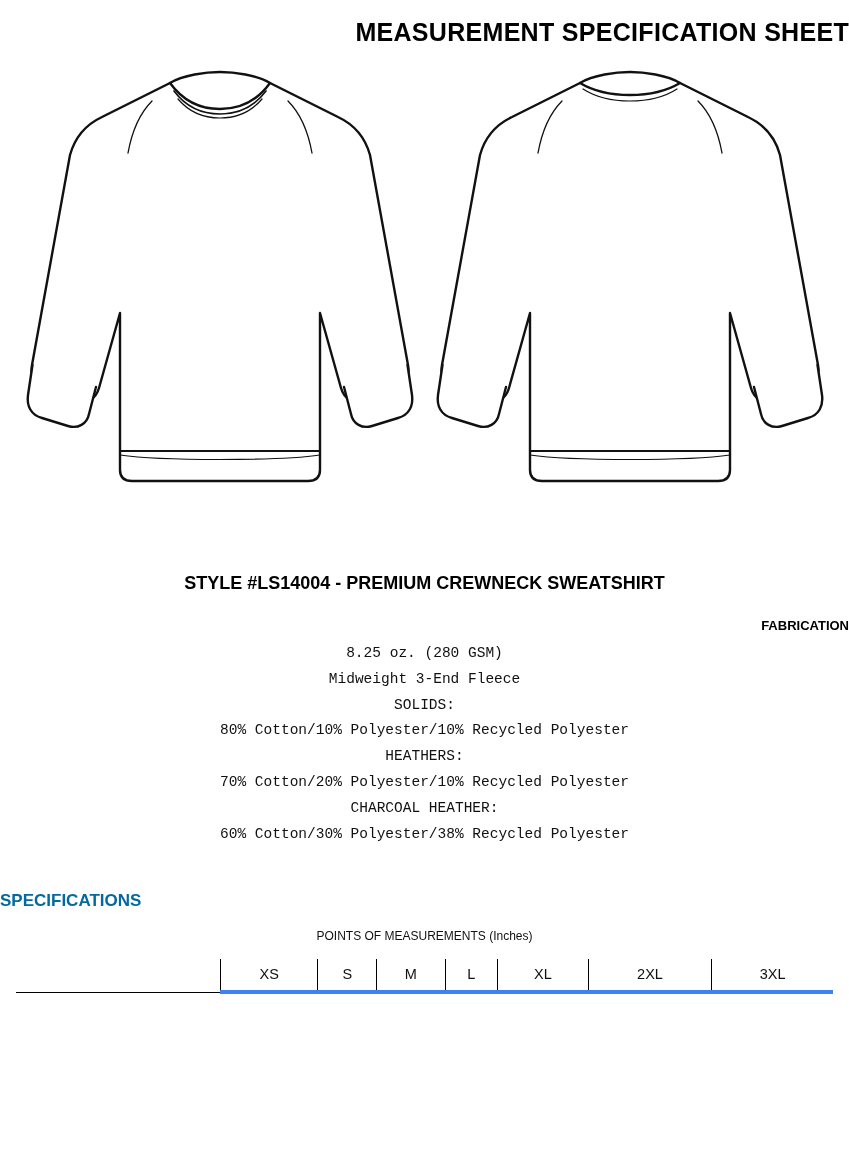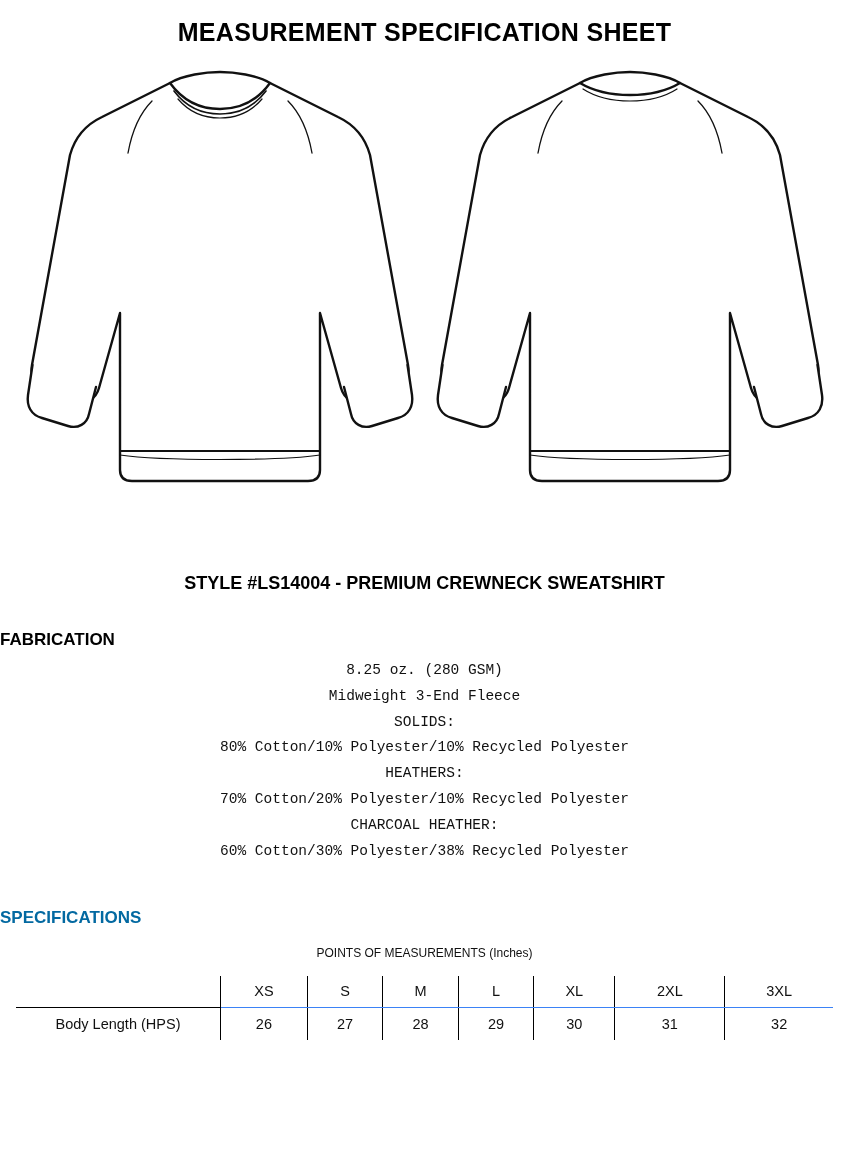--- a/index.html
+++ b/index.html
@@ -15,21 +15,21 @@
     position: relative;
     overflow: hidden;
   }
   .page {
     width: 849px;
     height: 1167px;
     position: relative;
     box-sizing: border-box;
   }
   .doc-title {
-    text-align: center;
+    text-align: right;
     font-size: 25px;
     font-weight: bold;
     letter-spacing: 0.3px;
     margin-top: 18px;
     color: #000;
   }
   .tech-flats {
     display: flex;
     justify-content: center;
     align-items: flex-start;
@@ -41,24 +41,24 @@
     display: block;
   }
   .style-line {
     text-align: center;
     font-size: 18px;
     font-weight: bold;
     margin-top: 78px;
     color: #000;
   }
   .section-head {
-    text-align: left;
-    font-size: 17px;
-    font-weight: bold;
-    margin-top: 36px;
+    text-align: right;
+    font-size: 13px;
+    font-weight: bold;
+    margin-top: 24px;
     color: #000;
   }
   .fab-lines {
     text-align: center;
     font-size: 14.5px;
     line-height: 1.78;
     margin-top: 8px;
     color: #111;
   }
   .fab-lines div {
@@ -93,21 +93,21 @@
     font-weight: normal;
     color: #111;
   }
   table.size-table th.size-col {
     border-left: 1px solid #000;
   }
   table.size-table td.size-col {
     border-left: 1px solid #000;
   }
   table.size-table tr.head-row th {
-    border-bottom: 1px solid #3b82f6;
+    border-bottom: 4px solid #3b82f6;
     padding-bottom: 8px;
   }
   table.size-table tr.head-row th.rowlabel {
     border-bottom: 1px solid #000;
   }
   td.rowlabel, th.rowlabel {
     text-align: right;
     padding-right: 14px;
     width: 200px;
     border-left: none !important;
@@ -231,27 +231,17 @@
           <tr class="head-row">
         <th class="rowlabel"></th>
         <th class="size-col">XS</th>
         <th class="size-col">S</th>
         <th class="size-col">M</th>
         <th class="size-col">L</th>
         <th class="size-col">XL</th>
         <th class="size-col">2XL</th>
         <th class="size-col">3XL</th>
       </tr>
-      <tr class="data-row">
-        <td class="rowlabel">Body Length (HPS)</td>
-        <td class="size-col">26</td>
-        <td class="size-col">27</td>
-        <td class="size-col">28</td>
-        <td class="size-col">29</td>
-        <td class="size-col">30</td>
-        <td class="size-col">31</td>
-        <td class="size-col">32</td>
-      </tr>
     </tbody>
       </table>
   </div>
 
 </div>
 
 </body></html>

